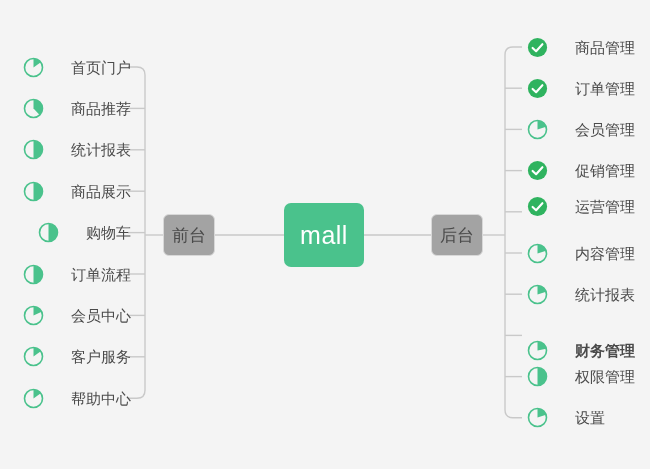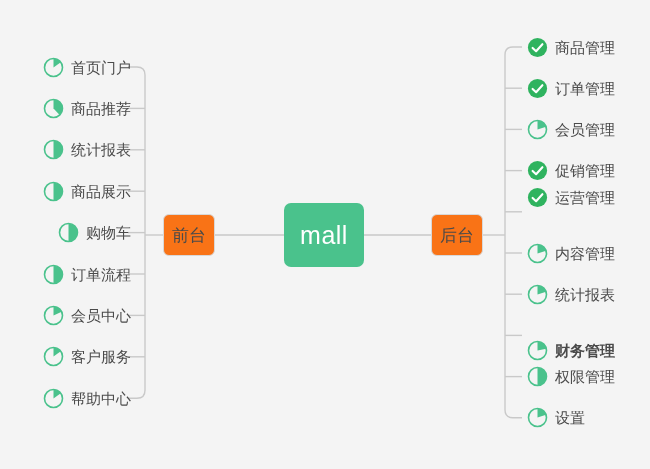--- a/index.html
+++ b/index.html
@@ -34,21 +34,21 @@
     color: #ffffff;
     font-size: 25px;
     letter-spacing: 0.5px;
   }
 
   
   .branch-box {
     position: absolute;
     width: 52px;
     height: 42px;
-    background: #f97316;
+    background: #a3a3a3;
     border: 1.5px solid #d8d8d8;
     border-radius: 6px;
     display: flex;
     align-items: center;
     justify-content: center;
     font-size: 17px;
     color: #4a4a4a;
     box-sizing: border-box;
   }
   .branch-box.front { left: 163px; top: 214px; }
@@ -56,20 +56,21 @@
 
   
   .leaf {
     position: absolute;
     display: flex;
     align-items: center;
     height: 24px;
     font-size: 15px;
     color: #4a4a4a;
     white-space: nowrap;
+    gap: 20px;
   }
   .leaf.left-leaf {
     justify-content: flex-end;
     right: 519px;   
   }
   .leaf.right-leaf {
     left: 527px;
   }
   .leaf-label { line-height: 1; }
   .leaf.left-leaf .leaf-label { margin-left: 7px; }
@@ -228,21 +229,21 @@
       </div>
       <div class="leaf right-leaf" style="top: 158.6px;">
         <span style="display: flex;">
           <svg class="icon" viewBox="0 0 21 21" xmlns="http://www.w3.org/2000/svg">
     <circle cx="10.5" cy="10.5" r="9.6" fill="#2fb35f"></circle>
     <path d="M 5.6 10.9 L 9.1 14.2 L 15.4 7.2" fill="none" stroke="#ffffff" stroke-width="2.1" stroke-linecap="round" stroke-linejoin="round"></path>
   </svg>
         </span>
         <span class="leaf-label">促销管理</span>
       </div>
-      <div class="leaf right-leaf" style="top: 185px; text-align: center;">
+      <div class="leaf right-leaf" style="top: 194px; text-align: center;">
         <span style="display: flex;">
           <svg class="icon" viewBox="0 0 21 21" xmlns="http://www.w3.org/2000/svg">
     <circle cx="10.5" cy="10.5" r="9.6" fill="#2fb35f"></circle>
     <path d="M 5.6 10.9 L 9.1 14.2 L 15.4 7.2" fill="none" stroke="#ffffff" stroke-width="2.1" stroke-linecap="round" stroke-linejoin="round"></path>
   </svg>
         </span>
         <span class="leaf-label">运营管理</span>
       </div>
       <div class="leaf right-leaf" style="top: 241px;">
         <span style="display: flex;">

